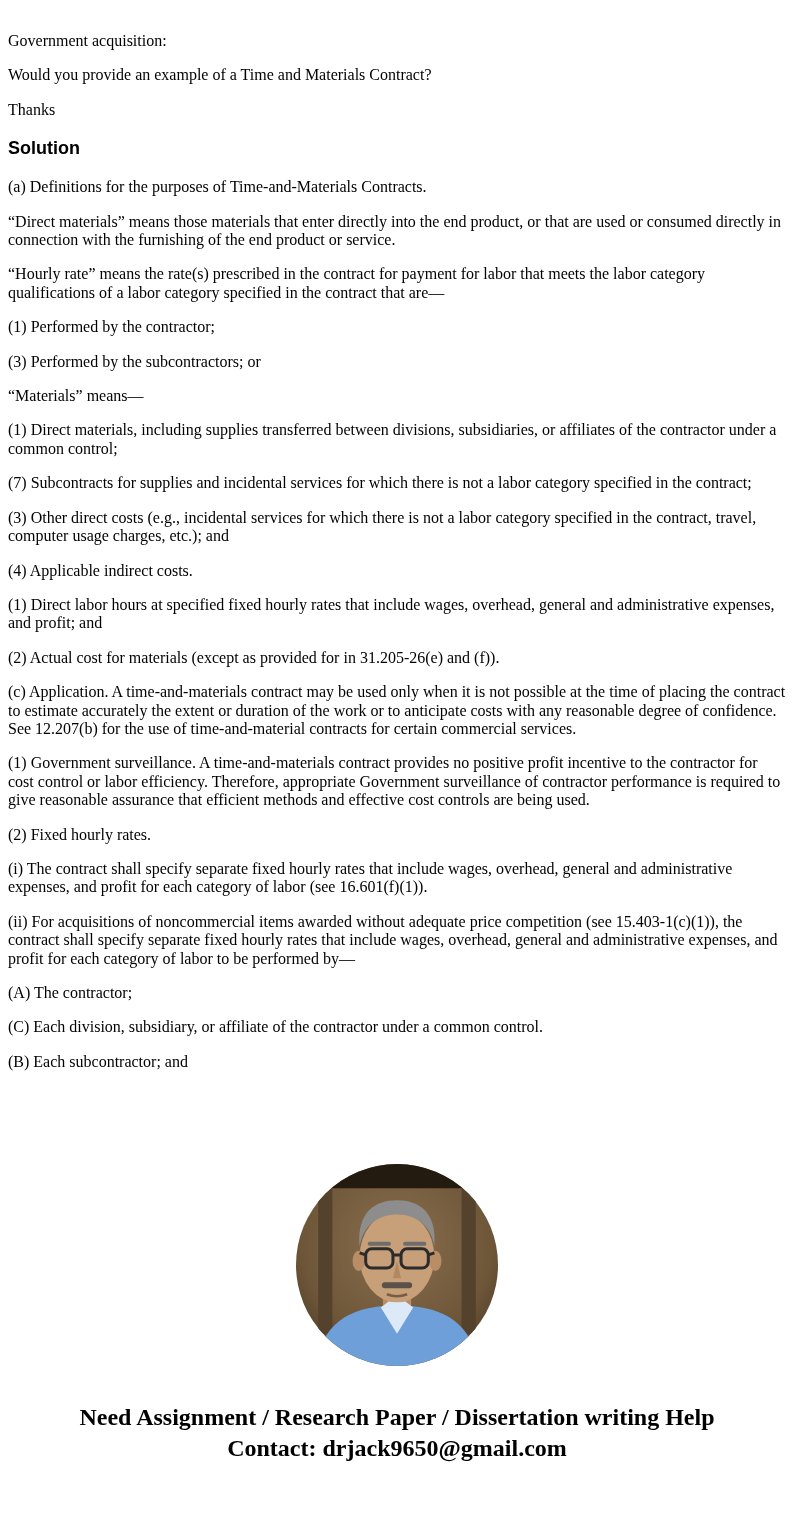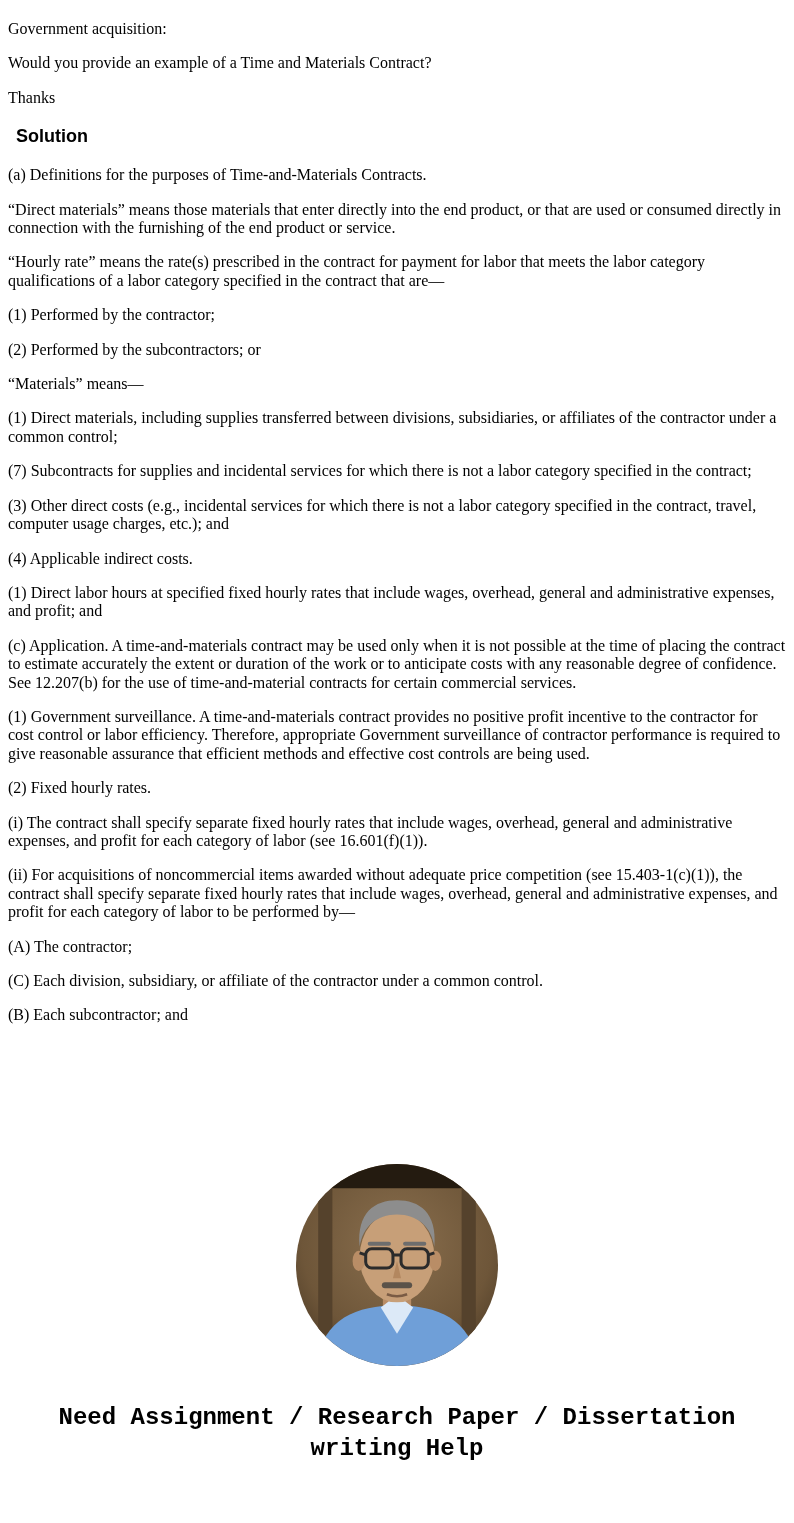--- a/index.html
+++ b/index.html
@@ -5,51 +5,51 @@
   * { box-sizing: border-box; }
   html, body { margin: 0; padding: 0; background: #ffffff; }
   body {
     width: 794px;
     min-height: 1523px;
     color: #000000;
     font-family: "Liberation Serif", serif;
   }
   
   .doc {
-    padding: 4px 8px;
+    padding: 16px 8px;
     height: 1152px;
     overflow: hidden;
     font-size: 16px;
     line-height: 18.4px;
   }
   .doc p { margin: 16px 0; }
   .solution-heading {
     font-family: "Liberation Sans", sans-serif;
     font-weight: bold;
     font-size: 18px;
     line-height: 21px;
-    margin: 19px 8px;
+    margin: 19px 0;
   }
   
   .photo-section { text-align: center; margin-top: 12px; }
   .avatar {
     width: 202px;
     height: 202px;
     border-radius: 50%;
     overflow: hidden;
     display: inline-block;
     vertical-align: top;
   }
   .avatar svg { display: block; }
   
   .footer {
     margin: 36px auto 0 auto;
     max-width: 750px;
     text-align: center;
-    font-family: Liberation Mono, monospace;
+    font-family: Liberation Serif, serif;
     font-weight: bold;
     font-size: 24px;
     line-height: 31px;
     color: #000000;
   }
   .footer p { margin: 0; }
 </style>
 </head>
 <body>
 
@@ -63,27 +63,28 @@
     </div>
 
   <h3 class="solution-heading">Solution</h3>
 
   <div>
 
       <p>(a) Definitions for the purposes of Time-and-Materials Contracts.</p>
       <p>“Direct materials” means those materials that enter directly into the end product, or that are used or consumed directly in connection with the furnishing of the end product or service.</p>
       <p>“Hourly rate” means the rate(s) prescribed in the contract for payment for labor that meets the labor category qualifications of a labor category specified in the contract that are—</p>
       <p>(1) Performed by the contractor;</p>
-      <p>(2) Performed by the subcontractors; or</p>
+      <p>(3) Performed by the subcontractors; or</p>
       <p>“Materials” means—</p>
       <p>(1) Direct materials, including supplies transferred between divisions, subsidiaries, or affiliates of the contractor under a common control;</p>
       <p>(7) Subcontracts for supplies and incidental services for which there is not a labor category specified in the contract;</p>
       <p>(3) Other direct costs (e.g., incidental services for which there is not a labor category specified in the contract, travel, computer usage charges, etc.); and</p>
       <p>(4) Applicable indirect costs.</p>
       <p>(1) Direct labor hours at specified fixed hourly rates that include wages, overhead, general and administrative expenses, and profit; and</p>
+      <p>(2) Actual cost for materials (except as provided for in 31.205-26(e) and (f)).</p>
       <p>(c) Application. A time-and-materials contract may be used only when it is not possible at the time of placing the contract to estimate accurately the extent or duration of the work or to anticipate costs with any reasonable degree of confidence. See 12.207(b) for the use of time-and-material contracts for certain commercial services.</p>
       <p>(1) Government surveillance. A time-and-materials contract provides no positive profit incentive to the contractor for cost control or labor efficiency. Therefore, appropriate Government surveillance of contractor performance is required to give reasonable assurance that efficient methods and effective cost controls are being used.</p>
       <p>(2) Fixed hourly rates.</p>
       <p>(i) The contract shall specify separate fixed hourly rates that include wages, overhead, general and administrative expenses, and profit for each category of labor (see 16.601(f)(1)).</p>
       <p>(ii) For acquisitions of noncommercial items awarded without adequate price competition (see 15.403-1(c)(1)), the contract shall specify separate fixed hourly rates that include wages, overhead, general and administrative expenses, and profit for each category of labor to be performed by—</p>
       <p>(A) The contractor;</p>
       <p>(C) Each division, subsidiary, or affiliate of the contractor under a common control.</p>
       <p>(B) Each subcontractor; and</p>
     </div>
 
@@ -129,13 +130,14 @@
 
       <rect x="85" y="117" width="30" height="6" rx="3" fill="#5a5249"></rect>
 
       <path d="M90 129 Q100 133 110 129" stroke="#7a5b44" stroke-width="2.5" fill="none"></path>
     </svg>
   </span>
 </div>
 
 <div class="footer">
   <p>Need Assignment / Research Paper / Dissertation writing Help</p>
+  <p>Contact: drjack9650@gmail.com</p>
 </div>
 
 </body></html>

